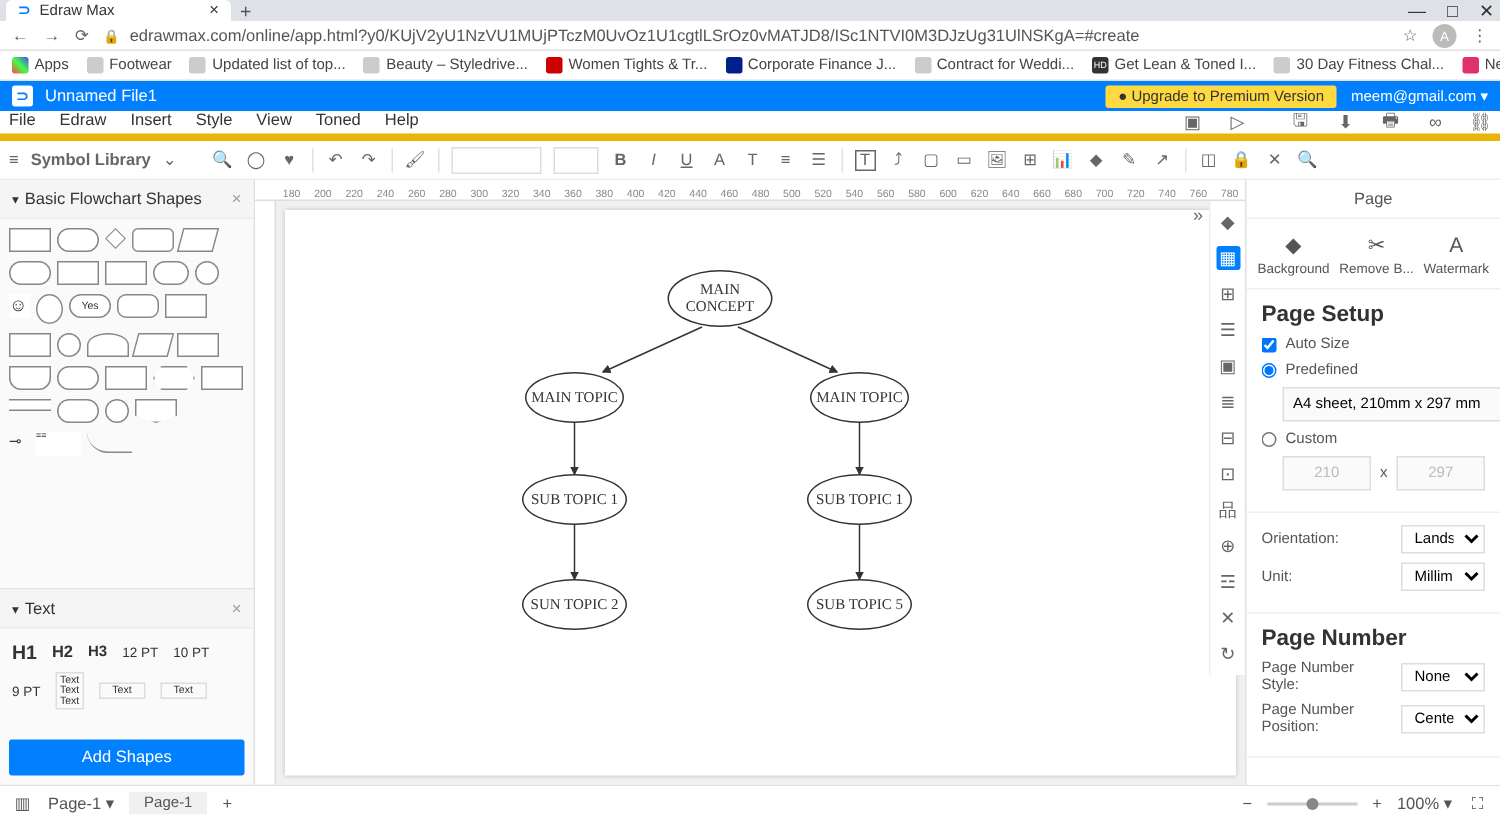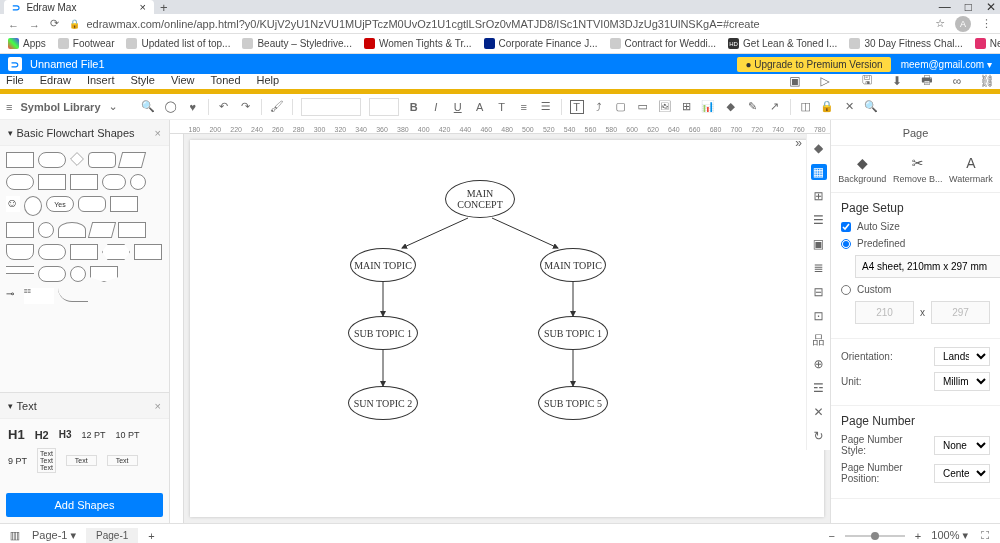--- a/index.html
+++ b/index.html
@@ -54,21 +54,21 @@
 .vtools{position:absolute;right:0;top:14px;width:24px;background:#fff;border-left:1px solid #eee;display:flex;flex-direction:column;gap:8px;padding:6px 0;align-items:center}
 .vtools .vico{width:16px;height:16px;color:#666;font-size:12px;display:flex;align-items:center;justify-content:center}
 .vtools .vico.active{background:#0080ff;color:#fff;border-radius:2px}
 .vexpand{position:absolute;right:28px;top:16px;font-size:12px;color:#666}
 .right-panel{width:170px;border-left:1px solid #e0e0e0;background:#fff;font-size:11px;overflow:auto}
 .rp-title{height:26px;display:flex;align-items:center;justify-content:center;border-bottom:1px solid #eee;font-size:11px;color:#555}
 .rp-tabs{display:flex;justify-content:space-around;padding:8px 4px;border-bottom:1px solid #eee}
 .rp-tab{display:flex;flex-direction:column;align-items:center;gap:2px;font-size:9px;color:#555}
 .rp-tab-ico{width:18px;height:18px;display:flex;align-items:center;justify-content:center;font-size:14px}
 .rp-sec{padding:8px 10px;border-bottom:1px solid #f0f0f0}
-.rp-sec-title{font-weight:400;font-size:12px;margin-bottom:6px}
+.rp-sec-title{font-weight:700;font-size:15px;margin-bottom:6px}
 .rp-row{display:flex;align-items:center;gap:6px;margin-bottom:6px;font-size:10px;color:#555}
 .rp-input{border:1px solid #ddd;padding:5px 6px;font-size:10px;flex:1;background:#fafafa}
 .rp-sel{border:1px solid #ddd;padding:2px 4px;font-size:10px;width:56px;background:#fff}
 .rp-radio{width:10px;height:10px}
 .status-bar{height:24px;border-top:1px solid #e0e0e0;display:flex;align-items:center;padding:0 8px;font-size:11px;gap:10px;color:#555}
 .status-bar .spacer{flex:1}
 .pages-tab{padding:2px 10px;background:#f0f0f0;font-size:10px}
 .zoom-slider{width:60px;height:2px;background:#ccc;position:relative}
 .zoom-slider::after{content:"";position:absolute;width:8px;height:8px;background:#888;border-radius:50%;top:-3px;left:26px}
 svg.conn{position:absolute;overflow:visible;pointer-events:none}

